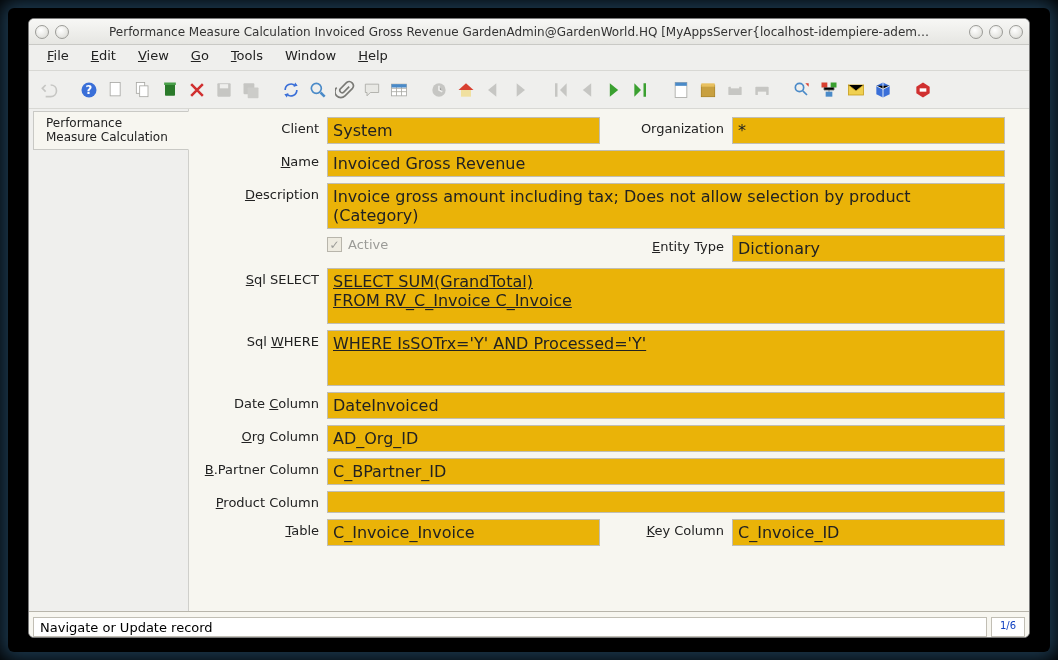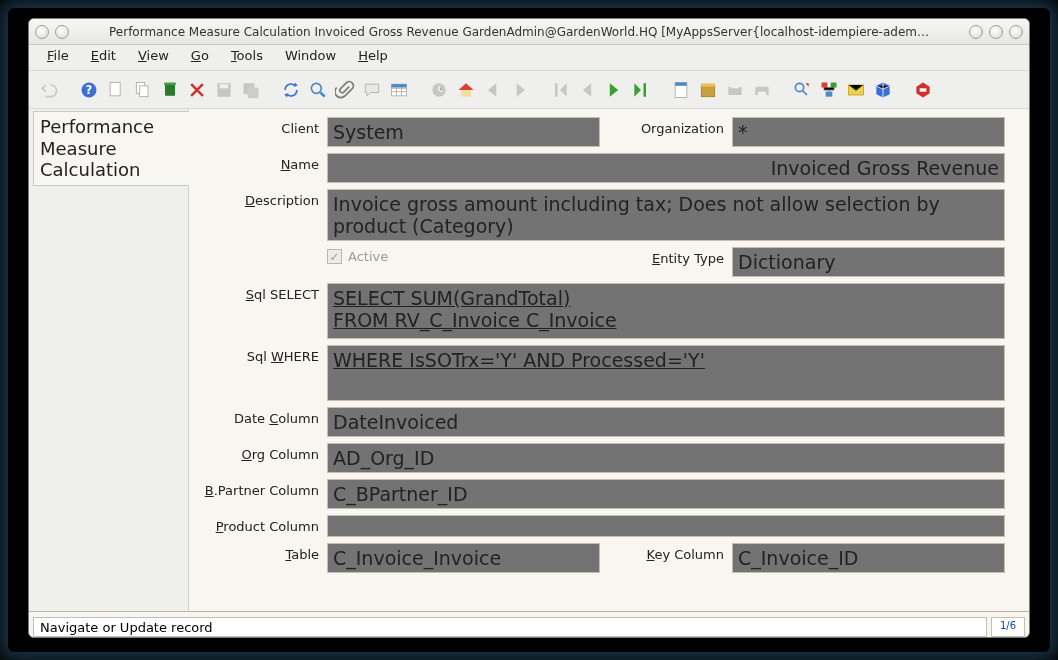--- a/index.html
+++ b/index.html
@@ -95,22 +95,22 @@
     width: 160px;
     background: #efefed;
     padding: 2px 0 0 4px;
     border-right: 1px solid #cfcfcb;
   }
   .tab-active {
     background: #f7f6f0;
     border: 1px solid #c9c9c5;
     border-right: 1px solid #f7f6f0;
     margin-right: -1px;
-    padding: 4px 6px;
-    font-size: 18px;
+    padding: 4px 12px;
+    font-size: 12px;
     color: #222;
     line-height: 1.2;
   }
   .form-area {
     flex: 1;
     background: #f7f6f0;
     padding: 8px 24px 8px 2px;
     overflow: auto;
   }
   .form-grid {
@@ -121,41 +121,41 @@
     align-items: start;
   }
   .lbl {
     text-align: right;
     padding: 4px 2px 0 0;
     color: #222;
     white-space: nowrap;
   }
   .lbl u { text-decoration: underline; }
   .fld {
-    background: #737373;
+    background: #eab308;
     border: 1px solid #c1beb4;
     padding: 3px 5px;
     min-height: 22px;
-    font-size: 19px;
+    font-size: 16px;
     color: #222;
   }
   .fld.multi { height: 56px; white-space: pre-line; text-decoration: underline; }
   .chk {
     display: flex; align-items: center; gap: 6px;
     padding: 2px 0;
     color: #9b9b97;
   }
   .chkbox {
     width: 15px; height: 15px;
     border: 1px solid #b8b5ab;
     background: #eeebe0;
     display: flex; align-items: center; justify-content: center;
     font-size: 12px; color: #9b9b97;
   }
-  .span2 { grid-column: span 3; text-align: right; }
+  .span2 { grid-column: span 3; }
 
   .statusbar {
     height: 26px;
     border-top: 1px solid #b8b5ab;
     background: #f7f6f0;
     display: flex;
     align-items: flex-end;
     padding: 0 4px;
     gap: 4px;
   }

